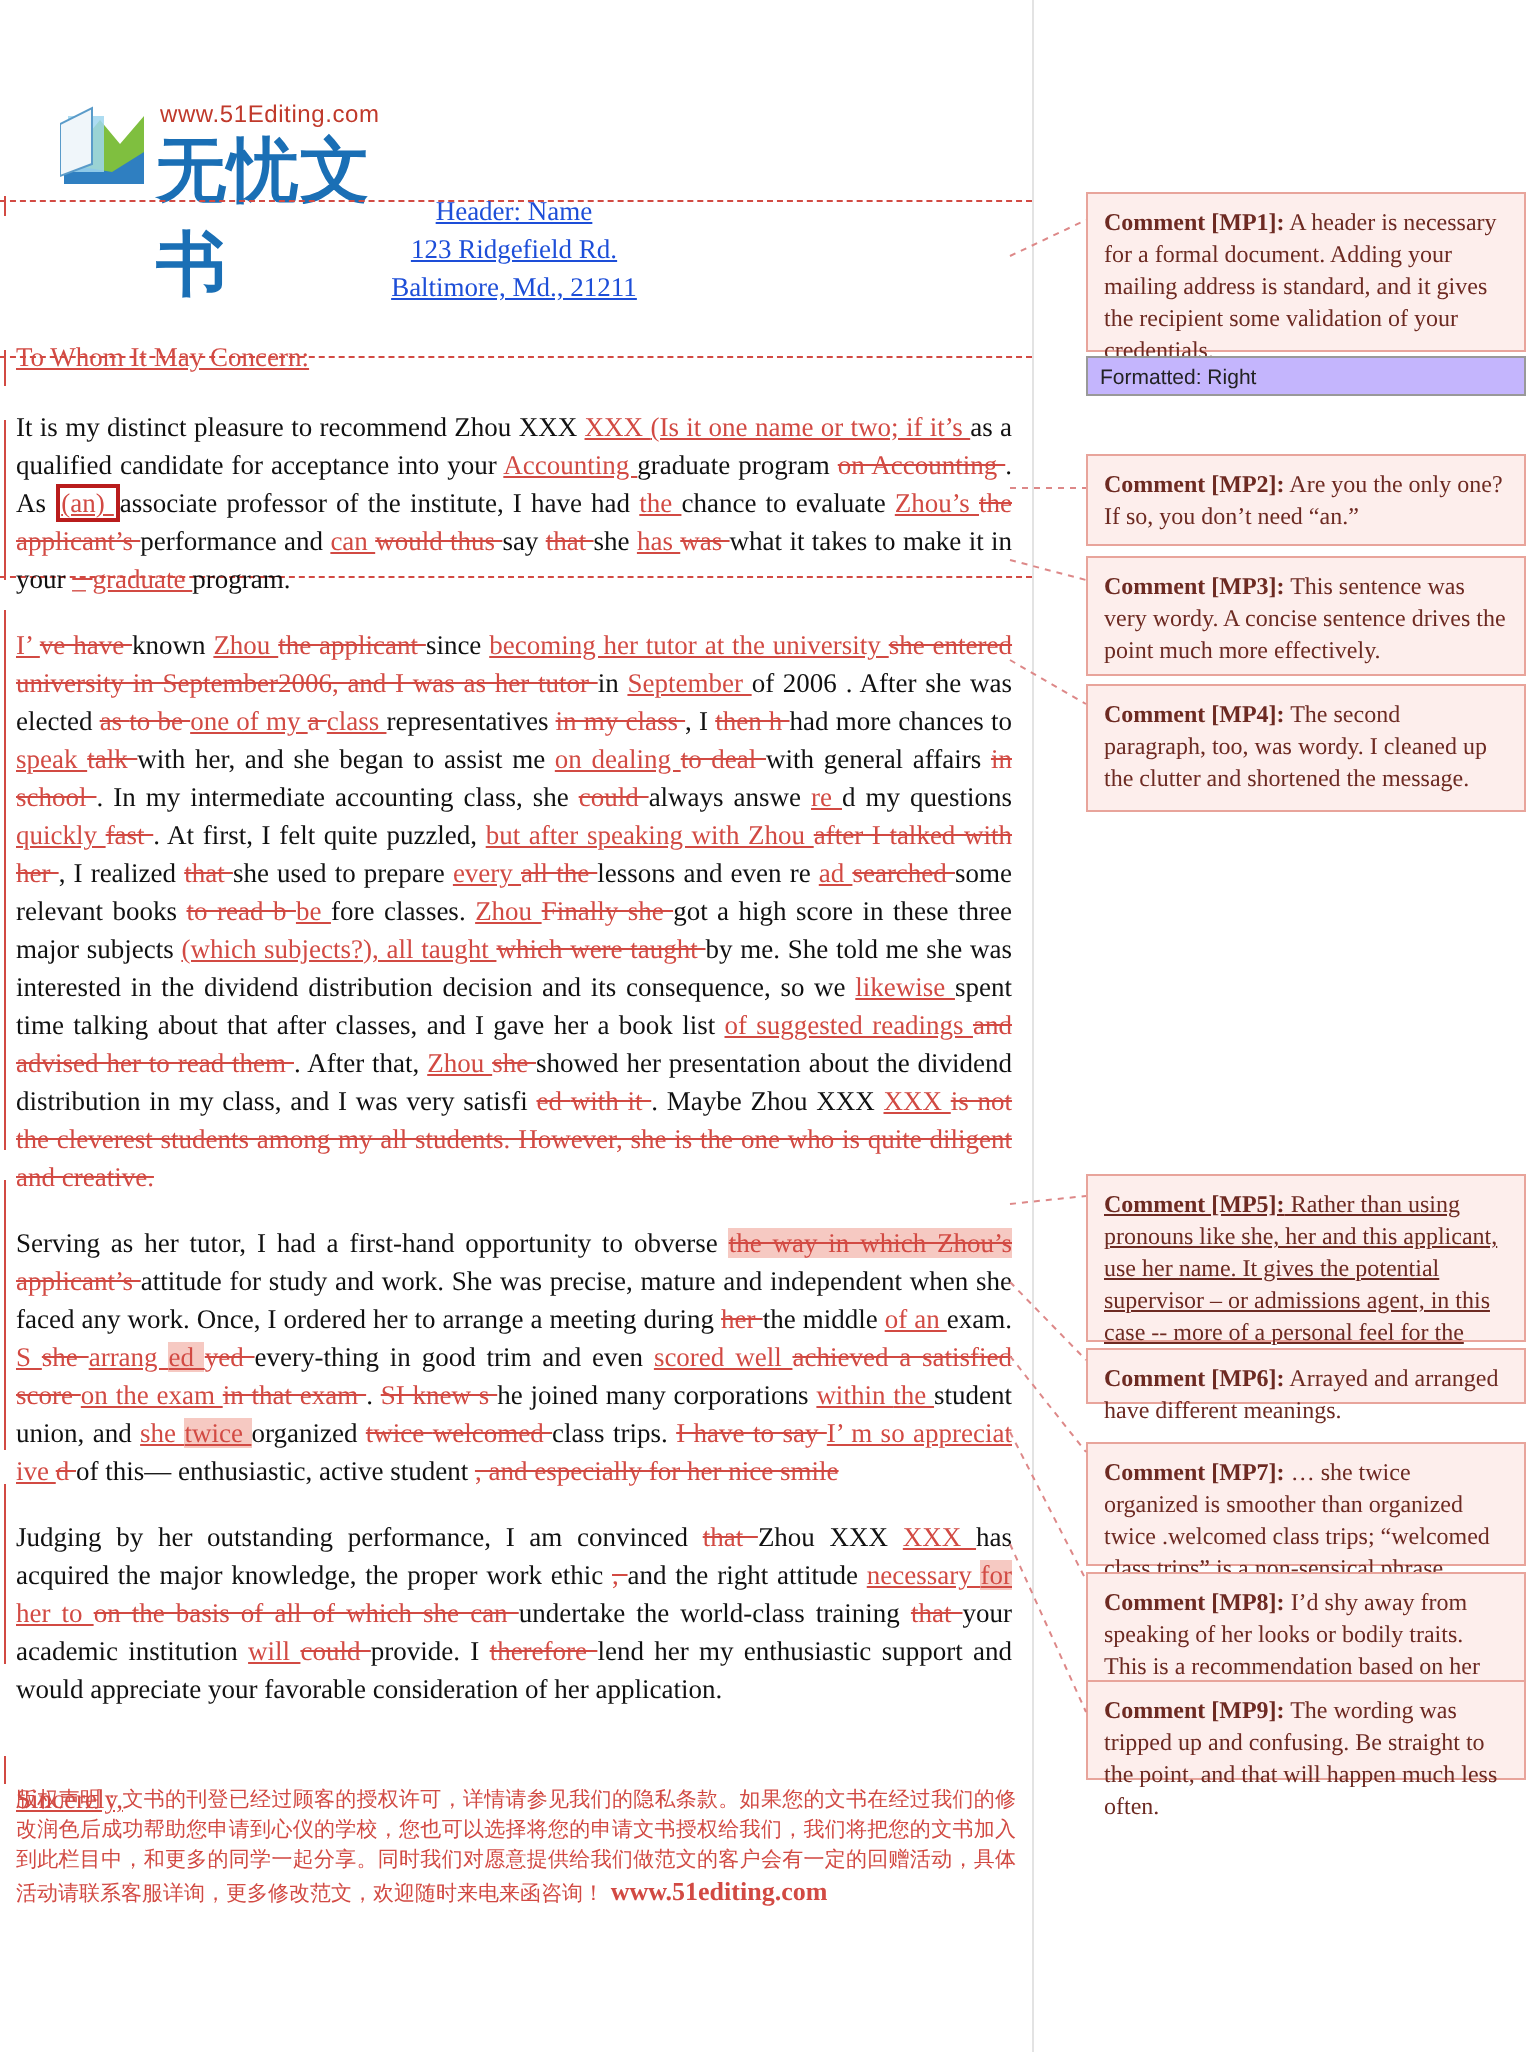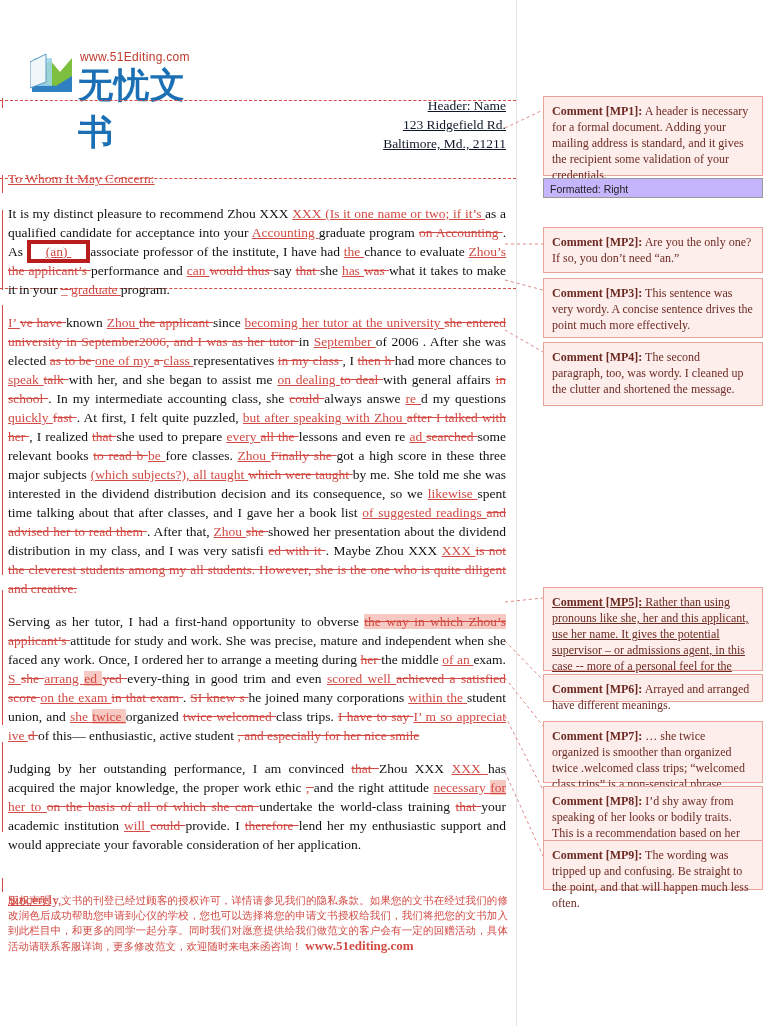--- a/index.html
+++ b/index.html
@@ -32,30 +32,30 @@
   .doc{
     position:absolute;left:0;top:96px;width:516px;height:880px;
     padding:0 10px 0 8px;
     box-sizing:border-box;
   }
   .doc p{margin:0 0 14px 0;line-height:19px;text-align:justify;}
   .ins{color:#d24a43;text-decoration:underline;}
   .del{color:#d24a43;text-decoration:line-through;}
   .black{color:#111;text-decoration:none;}
   .hdr-block{
-    text-align:right;color:#0f172a;text-decoration:underline;line-height:19px;
+    text-align:center;color:#1d4ed8;text-decoration:underline;line-height:19px;
     margin-bottom:16px;
   }
   .hdr-line{display:block;}
   .salute{margin-top:6px;margin-bottom:16px;color:#d24a43;text-decoration:underline;display:block;}
   
   .cbar{position:absolute;left:2px;width:1px;background:#d24a43;}
   
   .hl{background:#f6c9c2;}
-  .boxspan{border:4px solid #b91c1c;padding:0 15px;}
+  .boxspan{border:2px solid #b91c1c;padding:0 1px;}
   
   .footer-cn{
     position:absolute;left:8px;top:893px;width:500px;
     font-family:"DejaVu Sans",sans-serif;
     font-size:10.5px;color:#d24a43;line-height:15px;text-align:justify;
   }
   .footer-cn b{font-family:"Liberation Serif",serif;font-size:13px;}
   
   .comments{position:absolute;left:540px;top:96px;width:225px;}
   .comment{

